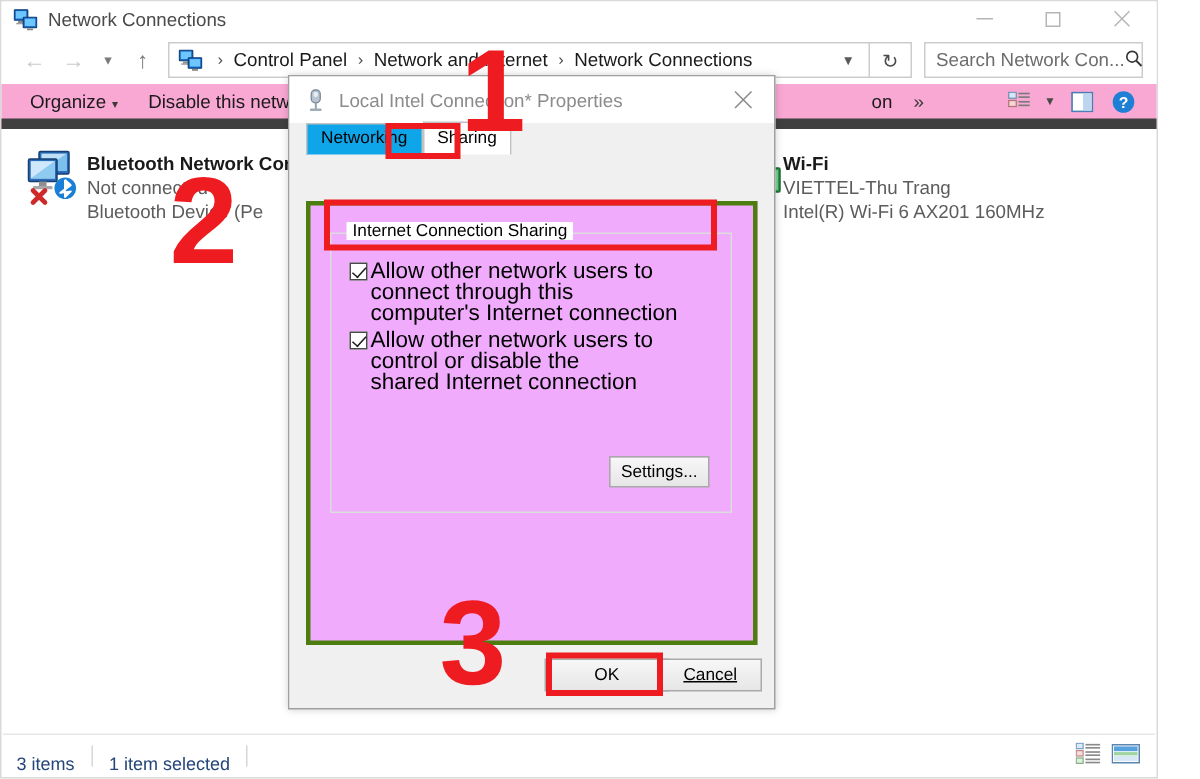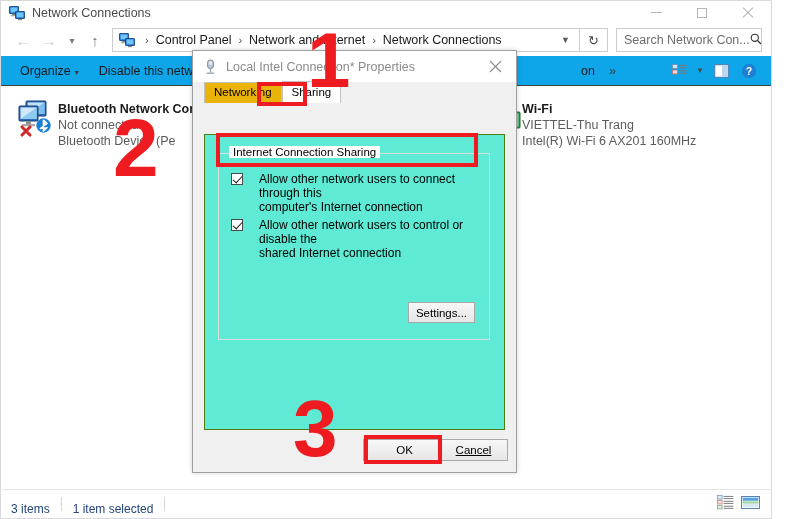--- a/index.html
+++ b/index.html
@@ -138,23 +138,23 @@
   .searchbox .mag {
     margin-left: auto; margin-right: 7px; color: #3a3a3a; font-size: 12px;
   }
 
   
   .commandbar {
     height: 30px;
     display: flex;
     align-items: center;
     padding: 0 9px;
-    border-bottom: 1px solid #404040;
-    box-sizing: border-box;
-    background: #0ea5e9;
+    border-bottom: 7px solid #404040;
+    box-sizing: border-box;
+    background: #f9a8d4;
   }
   .cmd {
     font-size: 12.5px;
     color: #1a1a1a;
     padding: 0 10px;
     white-space: nowrap;
   }
   .cmd .caret { font-size: 8px; color: #3a3a3a; margin-left: 4px; }
   .cmd-right {
     margin-left: auto;
@@ -252,37 +252,37 @@
     padding-left: 11px;
     position: relative;
     z-index: 2;
   }
   .tab {
     font-size: 11.5px;
     color: #000000;
     padding: 3px 9px 3px 9px;
     border: 1px solid #c2c2c2;
     border-bottom: none;
-    background: #eab308;
+    background: #0ea5e9;
     line-height: 13px;
     box-sizing: border-box;
     height: 21px;
   }
   .tab.active {
     background: #ffffff;
     position: relative;
     top: 0;
     height: 22px;
     padding-top: 4px;
   }
   .tabpanel {
     position: absolute;
     left: 11px; right: 11px; top: 52px; bottom: 42px;
-    background: #5eead4;
-    border: 1px solid #4d7c0f;
+    background: #f0abfc;
+    border: 3px solid #4d7c0f;
     box-sizing: border-box;
   }
   .groupbox {
     position: absolute;
     left: 13px; right: 14px; top: 18px;
     height: 185px;
     border: 1px solid #dcdcdc;
   }
   .group-label {
     position: absolute;
@@ -309,24 +309,24 @@
   .cbox.checked::after {
     content: "";
     position: absolute;
     left: 3px; top: 0px;
     width: 4px; height: 8px;
     border: solid #1a1a1a;
     border-width: 0 1.6px 1.6px 0;
     transform: rotate(42deg);
   }
   .cblabel {
-    font-size: 12px;
+    font-size: 15px;
     line-height: 14px;
     color: #000000;
-    margin-left: 16px;
+    margin-left: 2px;
   }
   .btn {
     border: 1px solid #a9a9a9;
     background: linear-gradient(#f7f7f7, #e6e6e6);
     font-size: 11.5px;
     color: #000000;
     display: flex; align-items: center; justify-content: center;
     box-sizing: border-box;
     font-family: "Liberation Sans", sans-serif;
   }

